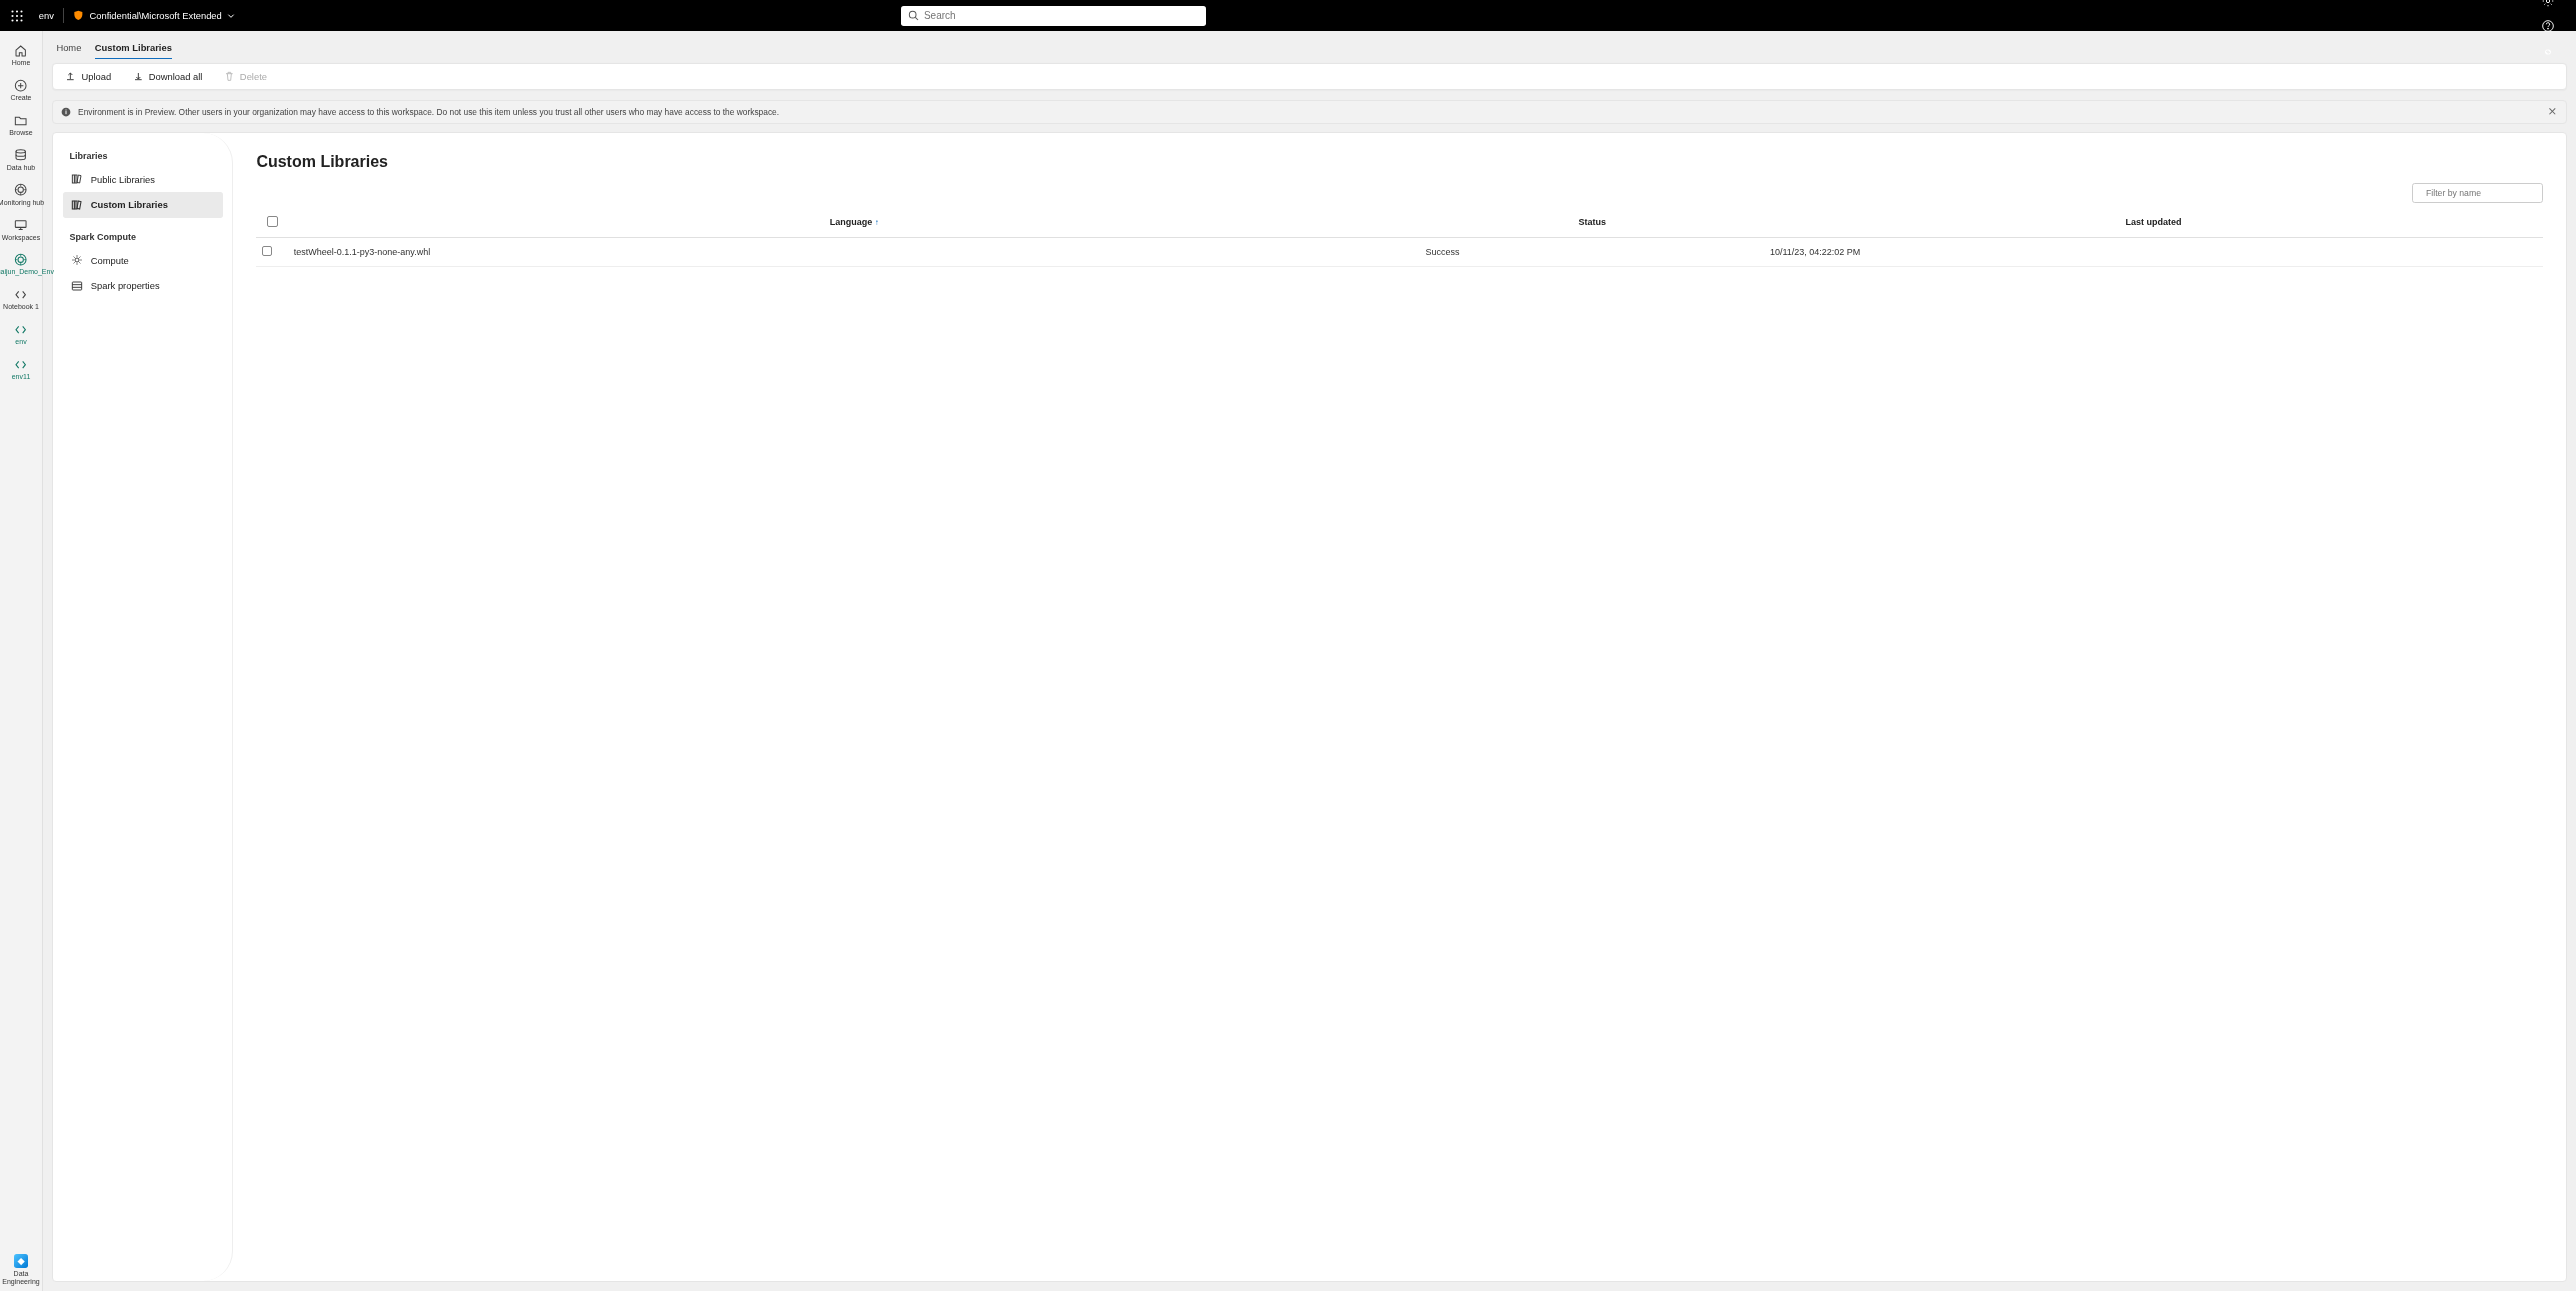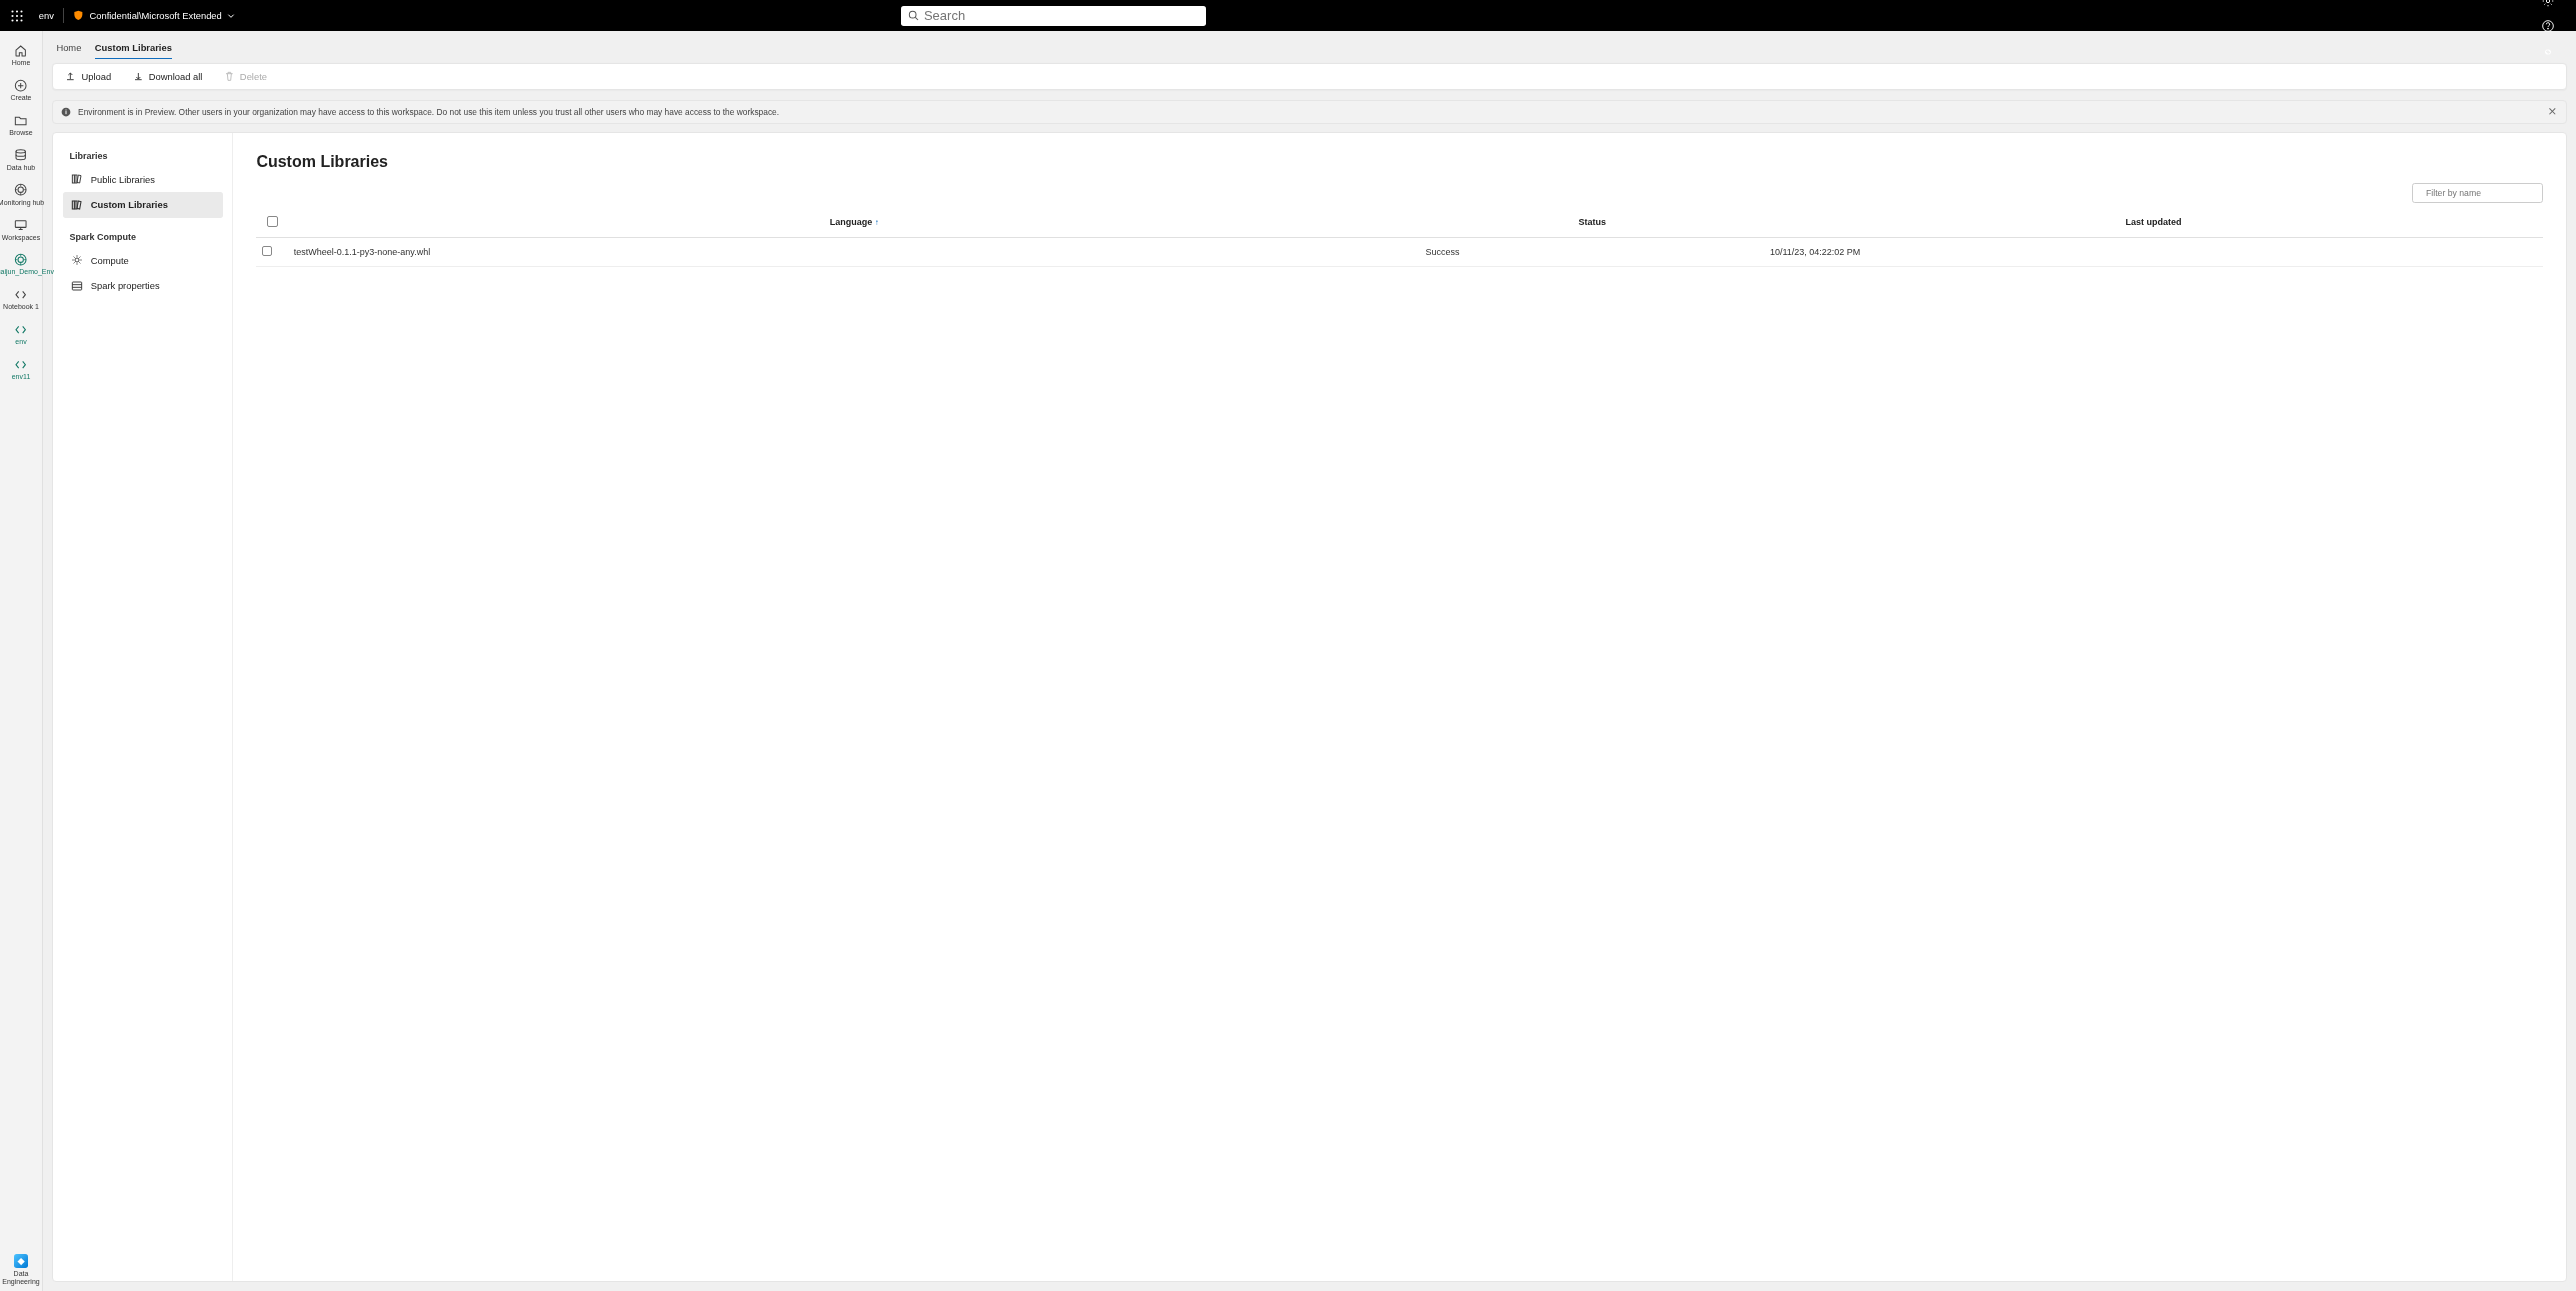--- a/index.html
+++ b/index.html
@@ -8,21 +8,21 @@
 
     
     .topbar { height: 31px; background: #000; display: flex; align-items: center; color: #fff; padding: 0 4px; gap: 9.4px; font-size: 9.4px; flex-shrink: 0; }
     .waffle { padding: 0 6.7px; color: #fff; }
     .waffle svg { width: 12px; height: 12px; }
     .topbar-divider { width: 0.7px; height: 14.8px; background: #444; }
     .sensitivity { display: flex; align-items: center; gap: 5.4px; cursor: pointer; }
     .sensitivity-icon { color: #ff8c00; }
     .searchbox { width: 305px; height: 20px; background: #fff; border-radius: 2.7px; display: flex; align-items: center; gap: 5.4px; padding: 0 6.7px; margin-left: auto; margin-right: auto; }
     .searchbox svg { color: #555; }
-    .searchbox input { border: none; outline: none; flex: 1; font-size: 13px; color: #555; background: transparent; }
+    .searchbox input { border: none; outline: none; flex: 1; font-size: 10px; color: #555; background: transparent; }
     .topbar-right { margin-left: auto; display: flex; align-items: center; gap: 13.4px; padding-right: 5.4px; flex-direction: column; }
     .trial-box { font-size: 7.4px; text-align: left; line-height: 9.4px; }
     .trial-box div:first-child { font-weight: 600; }
     .topbar-icon { position: relative; color: #fff; cursor: pointer; }
     .badge { position: absolute; top: -4px; right: -4px; background: #0f7b0f; color: #fff; border-radius: 50%; width: 9.4px; height: 9.4px; font-size: 6.7px; display: flex; align-items: center; justify-content: center; }
     .avatar { width: 23px; height: 23px; border-radius: 50%; background: radial-gradient(circle at 40% 30%, #9bb8e0 20%, #2c4870); border: 0.7px solid #555; }
 
     
     .shell { flex: 1; display: flex; min-height: 0; }
     .rail { width: 43px; background: #f3f3f3; border-right: 0.7px solid #e0e0e0; display: flex; flex-direction: column; align-items: center; padding-top: 6.7px; flex-shrink: 0; }
@@ -43,21 +43,21 @@
     .toolbar-card { background: #fff; border: 0.7px solid #e5e5e5; border-radius: 4px; margin-top: 4px; padding: 2.7px 9.4px; display: flex; align-items: center; gap: 16px; box-shadow: 0 0.7px 1.3px rgba(0,0,0,0.03); }
     .tool-btn { display: flex; align-items: center; gap: 5.4px; font-size: 9.4px; color: #222; padding: 4px 2.7px; cursor: pointer; }
     .tool-btn.disabled { color: #ababab; }
 
     .notice { margin-top: 10px; display: flex; align-items: center; gap: 6.7px; background: #f2f2f2; border: 0.7px solid #e5e5e5; border-radius: 4px; padding: 5.4px 8px; font-size: 8.4px; color: #444; }
     .notice-close { margin-left: auto; color: #666; cursor: pointer; padding: 1.3px; }
 
     
     .content-card { flex: 1; background: #fff; border: 0.7px solid #e5e5e5; border-radius: 4px; margin-top: 8px; display: flex; min-height: 0; }
 
-    .sidenav { width: 180px; border-right: 0.7px solid #eee; padding: 13.4px 9.4px; flex-shrink: 0; }
+    .sidenav { width: 180px; border-right: 0.7px solid #eee; padding: 13.4px 9.4px; flex-shrink: 0; border-radius: 30px; }
     .sidenav-group-title { font-size: 9px; font-weight: 600; color: #333; padding: 5.4px 6.7px; }
     .sidenav-item { display: flex; align-items: center; gap: 8px; padding: 6.7px 8px; font-size: 9.4px; color: #222; border-radius: 2.7px; cursor: pointer; }
     .sidenav-item.active { background: #eaeaea; font-weight: 600; }
     .sidenav-group-spacer { height: 9.4px; }
 
     .panel { flex: 1; padding: 20px 23px; min-width: 0; display: flex; flex-direction: column; }
     .panel-title { font-size: 16px; font-weight: 600; color: #222; }
     .panel-desc { font-size: 9px; color: #555; margin-top: 5.4px; }
     .filter-row { display: flex; justify-content: flex-end; margin-top: 12px; }
     .filter-box { display: flex; align-items: center; gap: 6.7px; border: 0.7px solid #ccc; border-radius: 2.7px; padding: 4px 6.7px; width: 131px; }

